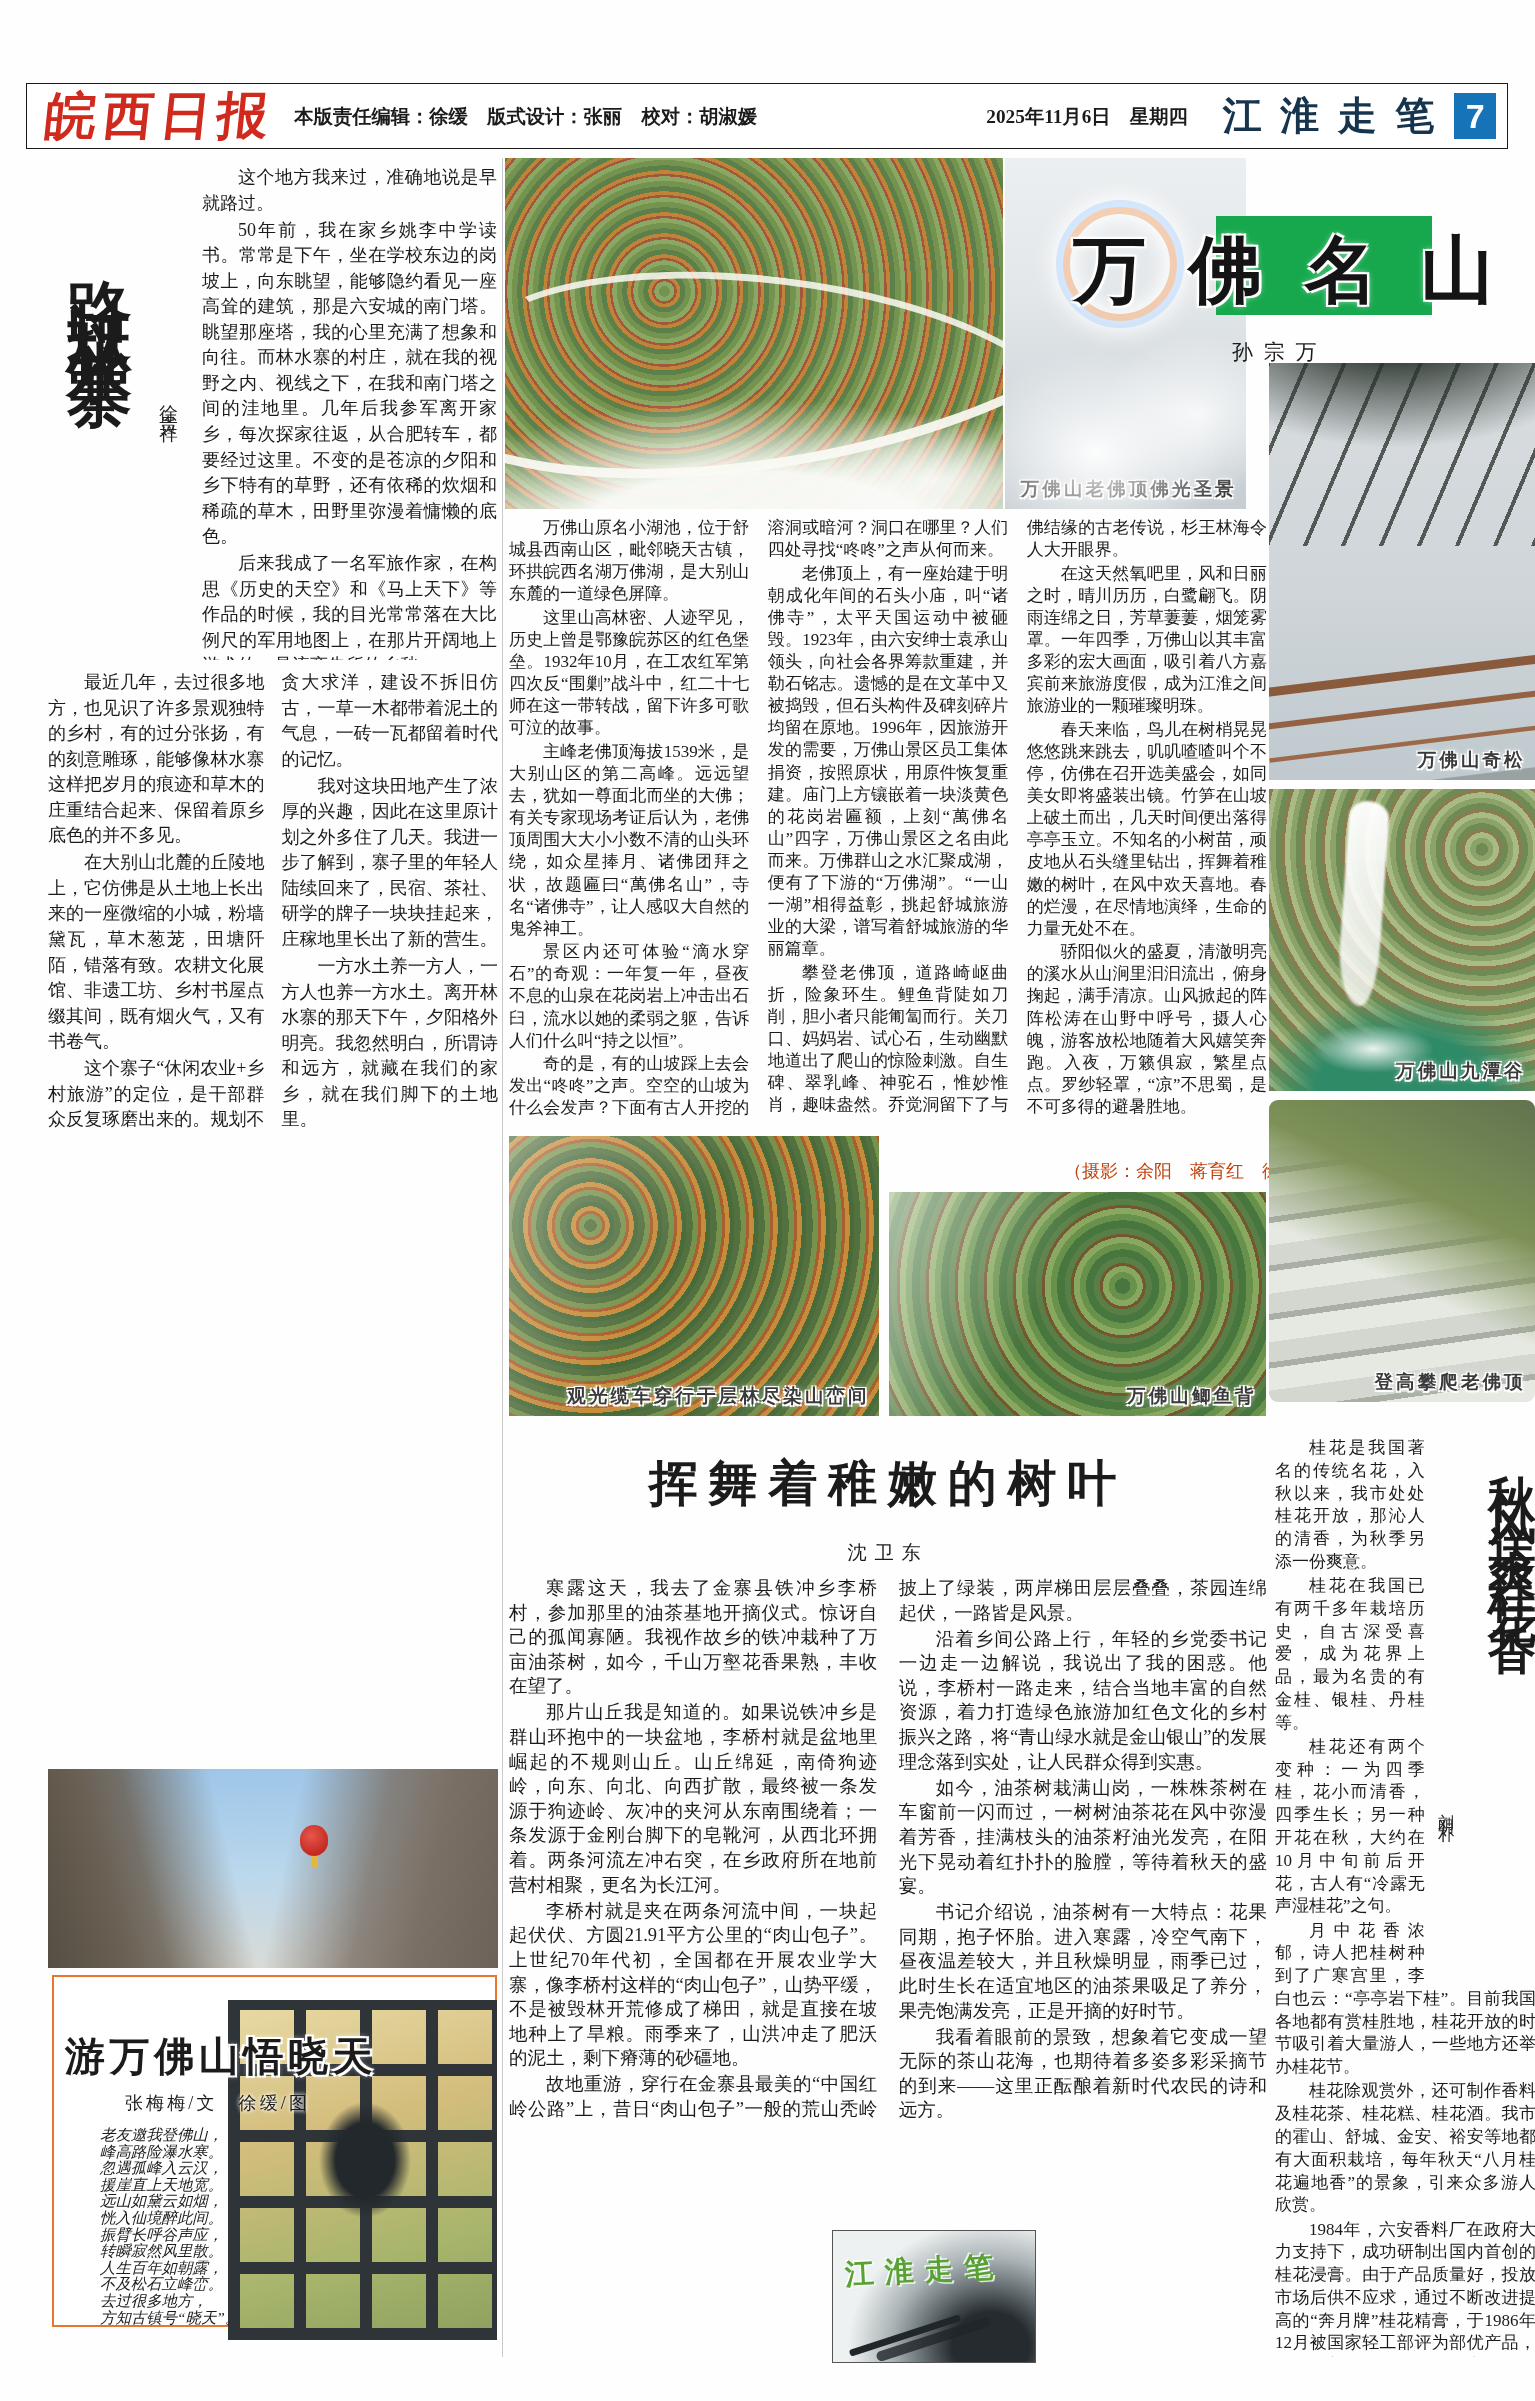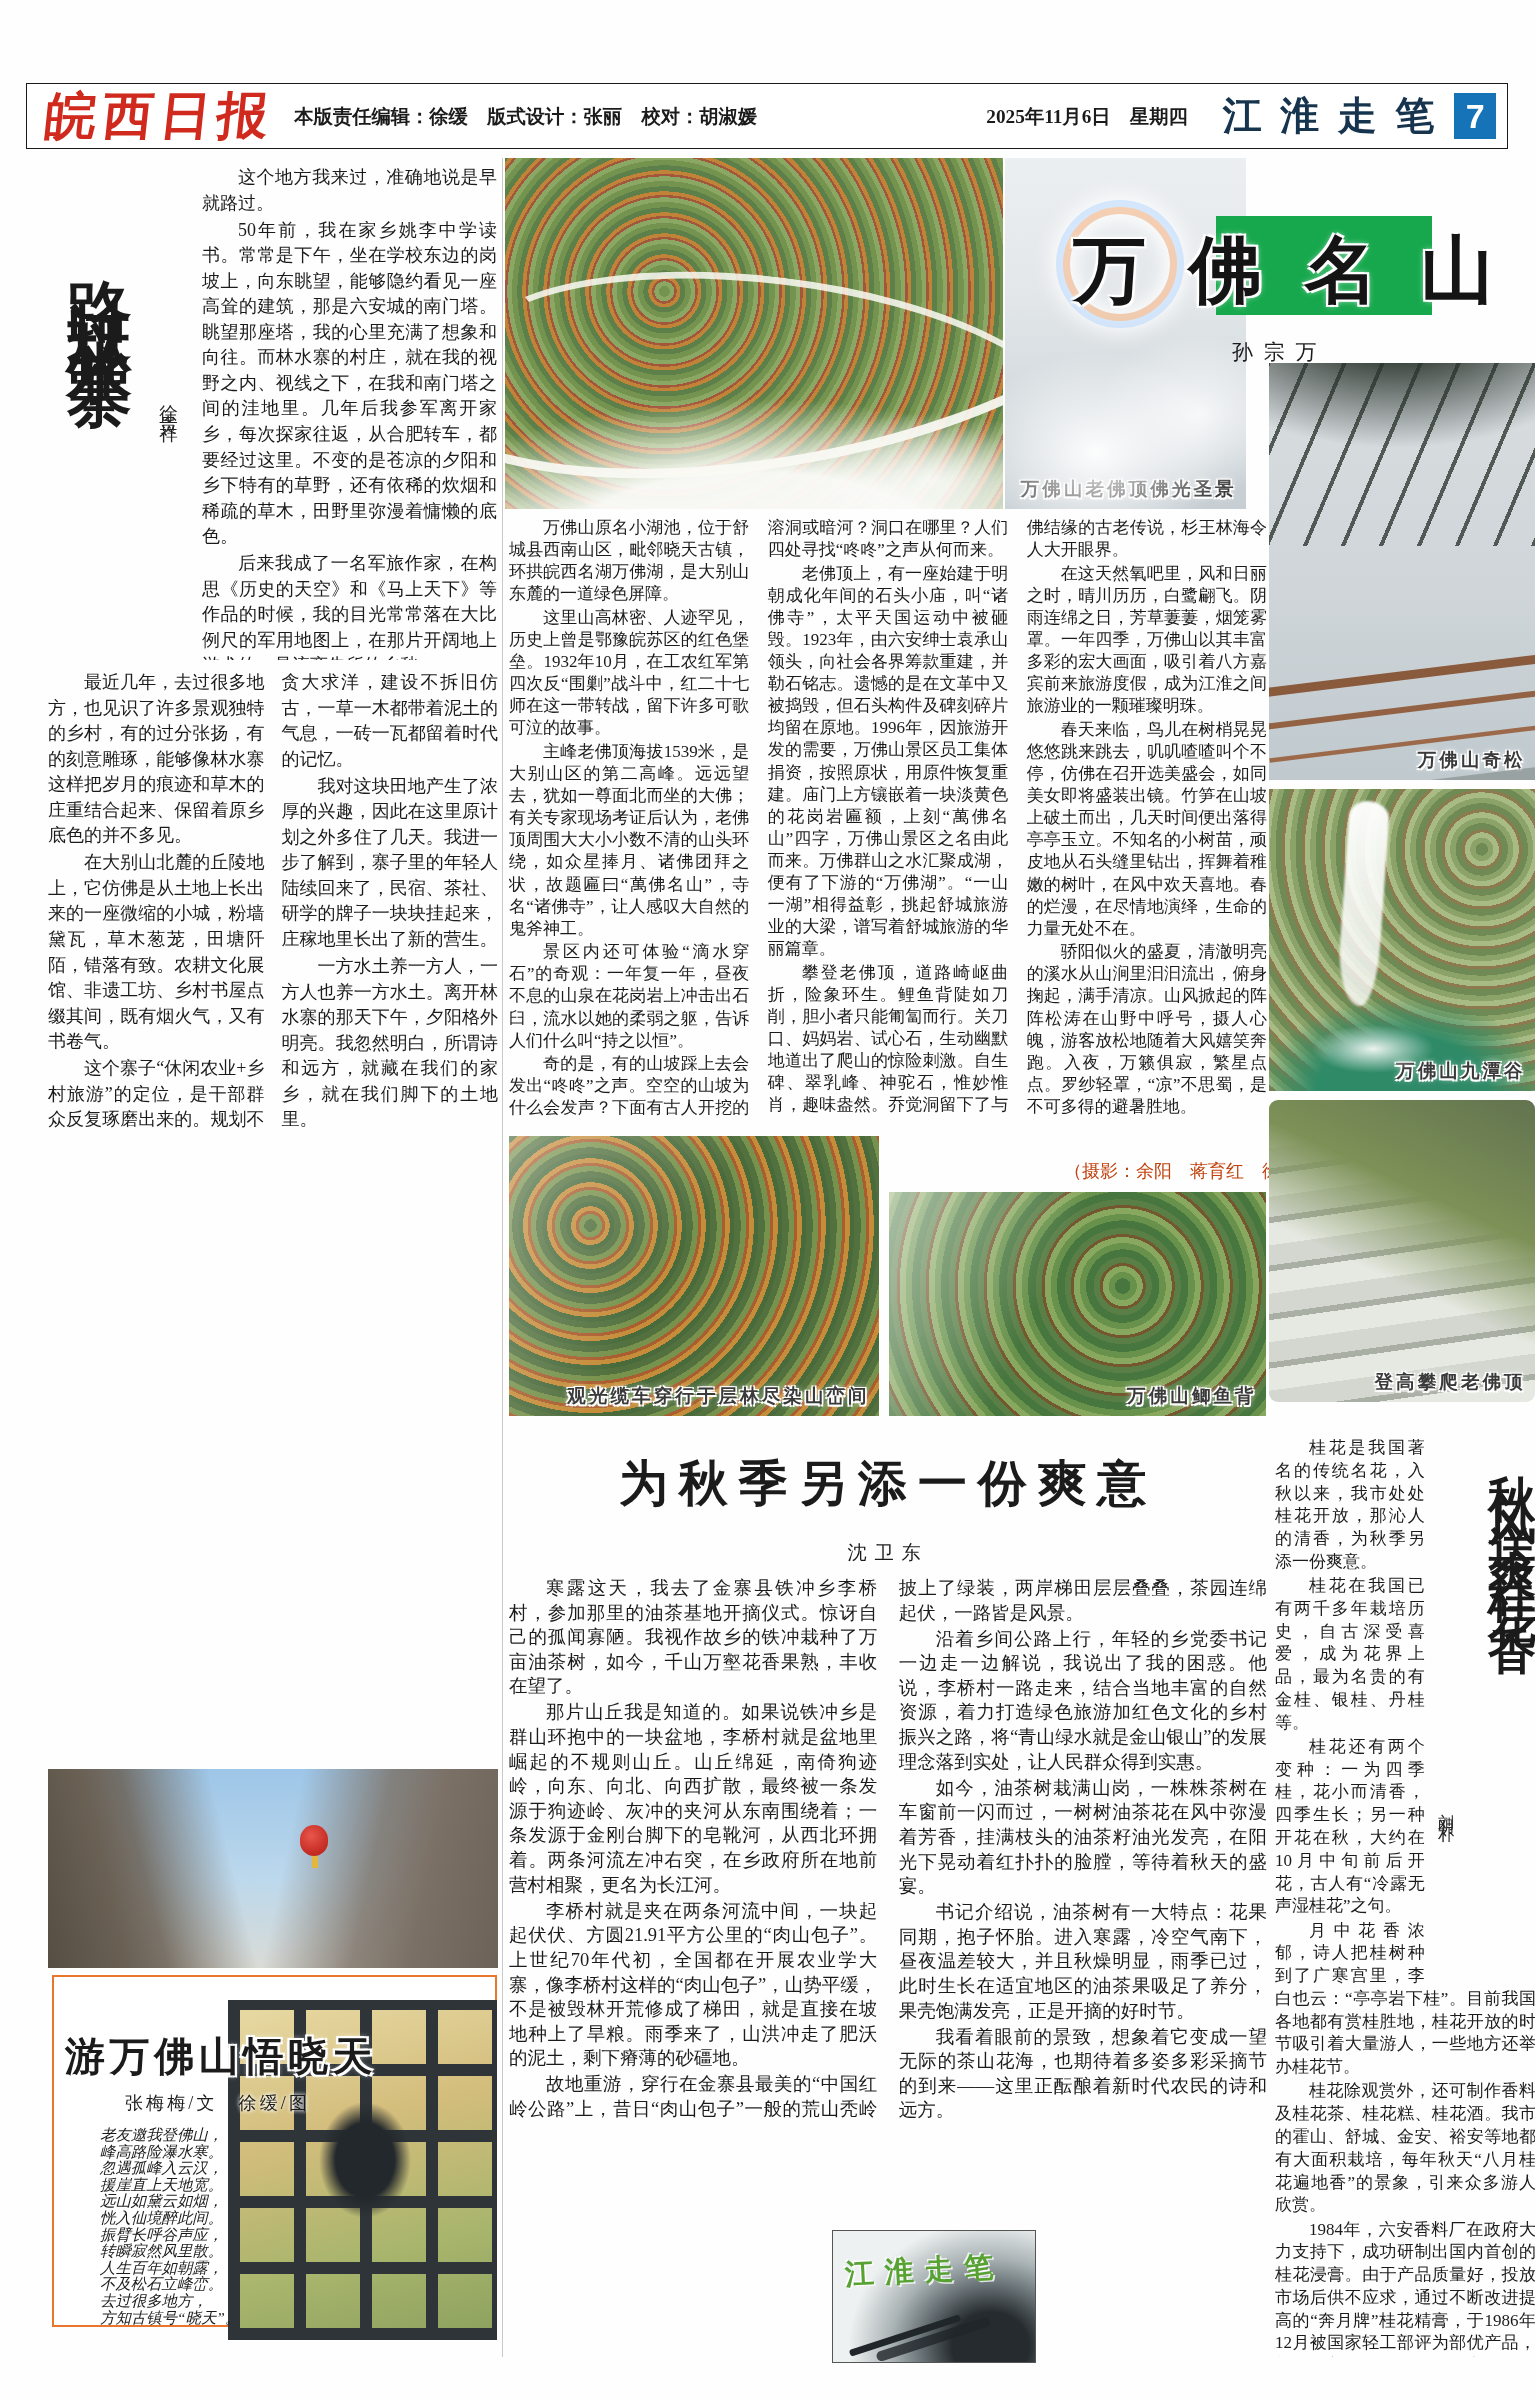--- a/index.html
+++ b/index.html
@@ -197,21 +197,21 @@
     <span class="photo-cap">登高攀爬老佛顶</span>
   </div>
 
   <div class="photo ph-forest" style="left:509px;top:1136px;width:370px;height:280px;">
     <span class="photo-cap">观光缆车穿行于层林尽染山峦间</span>
   </div>
   <div class="photo ph-fish" style="left:889px;top:1192px;width:377px;height:224px;">
     <span class="photo-cap">万佛山鲫鱼背</span>
   </div>
 
-  <div class="tea-title">为秋季另添一份爽意</div>
+  <div class="tea-title">挥舞着稚嫩的树叶</div>
   <div class="tea-author">沈卫东</div>
   <div class="tea-cols cols">
       <p>寒露这天，我去了金寨县铁冲乡李桥村，参加那里的油茶基地开摘仪式。惊讶自己的孤闻寡陋。我视作故乡的铁冲栽种了万亩油茶树，如今，千山万壑花香果熟，丰收在望了。</p>
       <p>那片山丘我是知道的。如果说铁冲乡是群山环抱中的一块盆地，李桥村就是盆地里崛起的不规则山丘。山丘绵延，南倚狗迹岭，向东、向北、向西扩散，最终被一条发源于狗迹岭、灰冲的夹河从东南围绕着；一条发源于金刚台脚下的皂靴河，从西北环拥着。两条河流左冲右突，在乡政府所在地前营村相聚，更名为长江河。</p>
       <p>李桥村就是夹在两条河流中间，一块起起伏伏、方圆21.91平方公里的“肉山包子”。上世纪70年代初，全国都在开展农业学大寨，像李桥村这样的“肉山包子”，山势平缓，不是被毁林开荒修成了梯田，就是直接在坡地种上了旱粮。雨季来了，山洪冲走了肥沃的泥土，剩下瘠薄的砂礓地。</p>
       <p>故地重游，穿行在金寨县最美的“中国红岭公路”上，昔日“肉山包子”一般的荒山秃岭披上了绿装，两岸梯田层层叠叠，茶园连绵起伏，一路皆是风景。</p>
       <p>沿着乡间公路上行，年轻的乡党委书记一边走一边解说，我说出了我的困惑。他说，李桥村一路走来，结合当地丰富的自然资源，着力打造绿色旅游加红色文化的乡村振兴之路，将“青山绿水就是金山银山”的发展理念落到实处，让人民群众得到实惠。</p>
       <p>如今，油茶树栽满山岗，一株株茶树在车窗前一闪而过，一树树油茶花在风中弥漫着芳香，挂满枝头的油茶籽油光发亮，在阳光下晃动着红扑扑的脸膛，等待着秋天的盛宴。</p>
       <p>书记介绍说，油茶树有一大特点：花果同期，抱子怀胎。进入寒露，冷空气南下，昼夜温差较大，并且秋燥明显，雨季已过，此时生长在适宜地区的油茶果吸足了养分，果壳饱满发亮，正是开摘的好时节。</p>
       <p>我看着眼前的景致，想象着它变成一望无际的茶山花海，也期待着多姿多彩采摘节的到来——这里正酝酿着新时代农民的诗和远方。</p>

